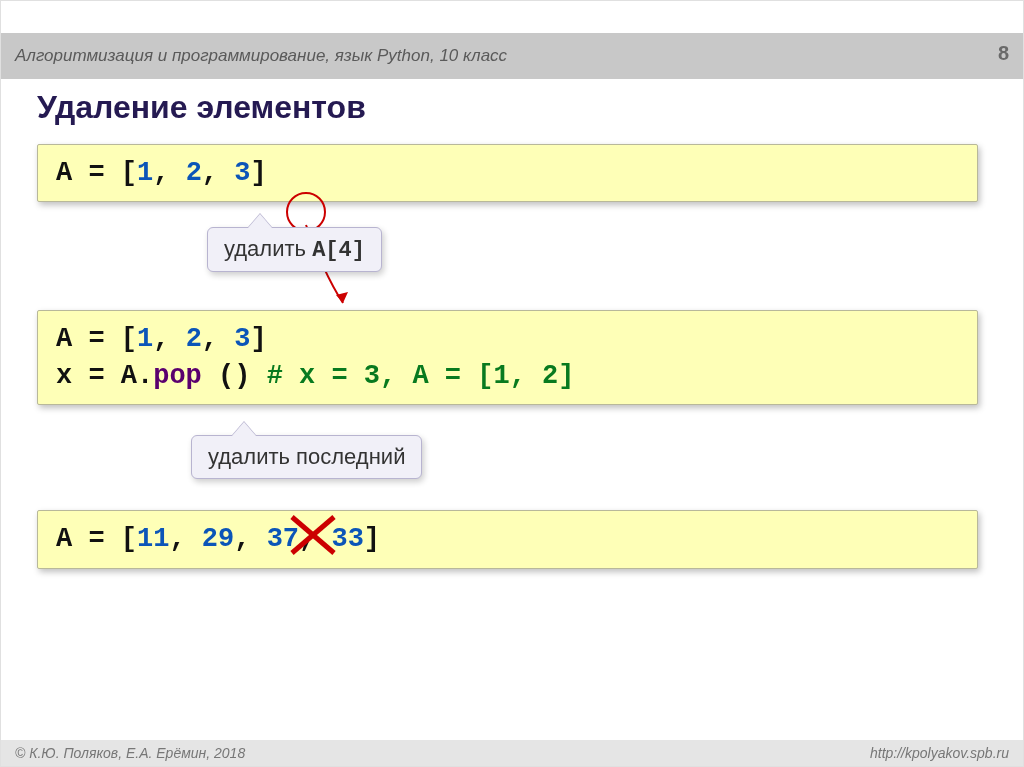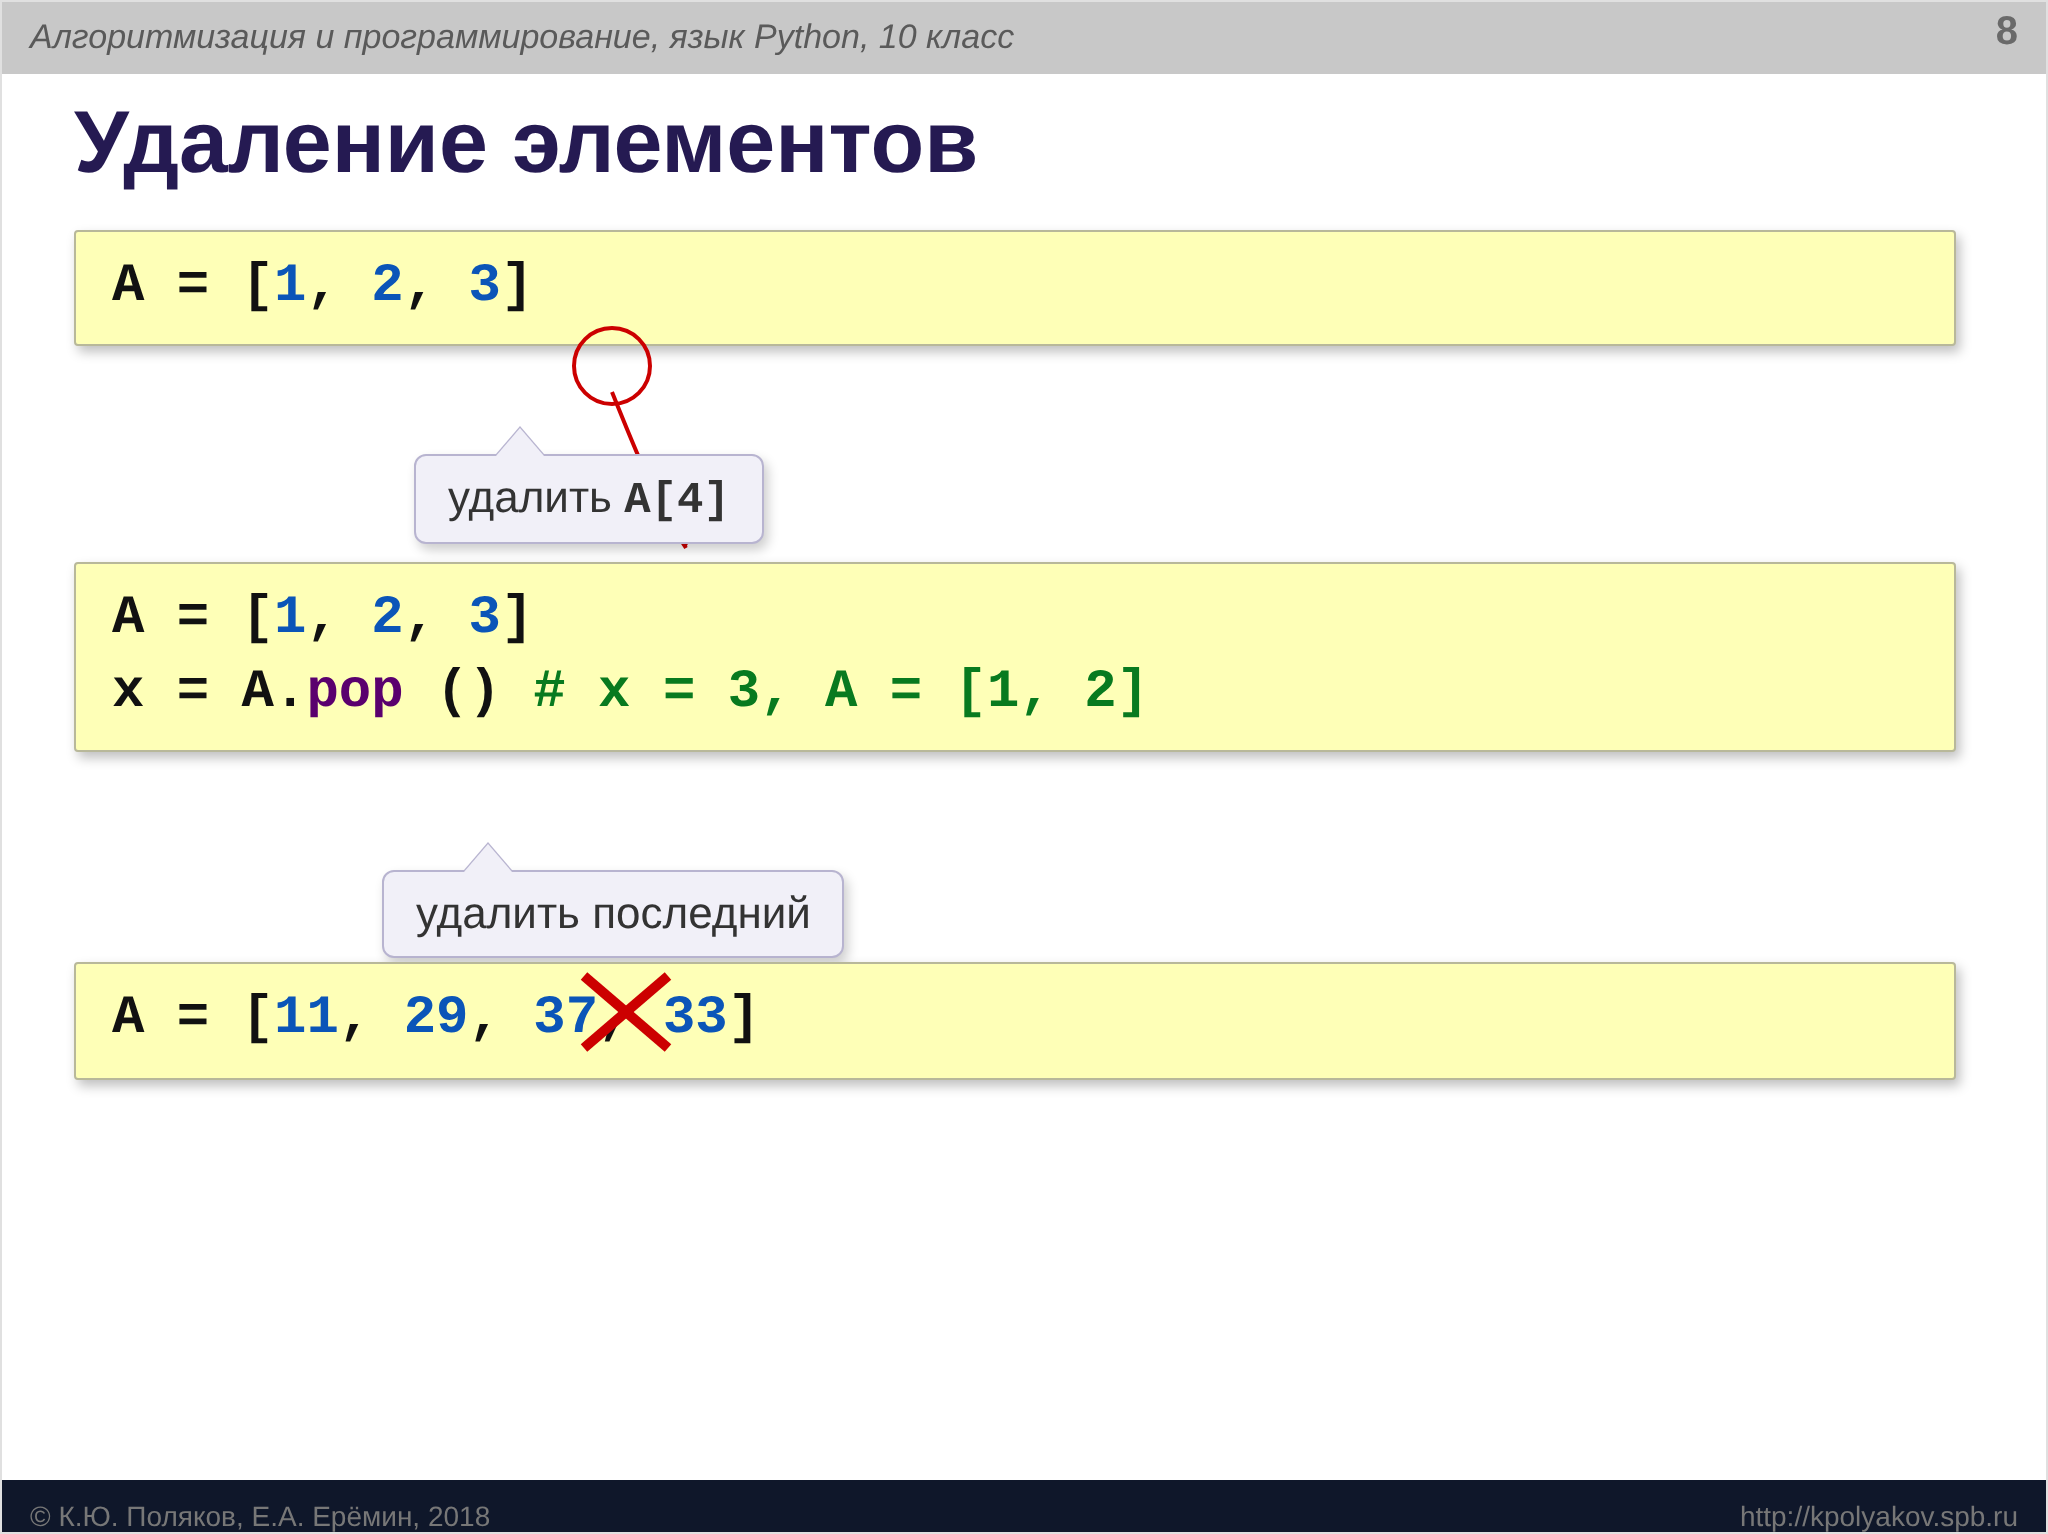--- a/index.html
+++ b/index.html
@@ -7,38 +7,39 @@
   body {
     width: 1024px;
     height: 767px;
     background: #ffffff;
     font-family: Arial, Helvetica, sans-serif;
     position: relative;
     border: 1px solid #e0e0e0;
   }
   .header {
     background: #c8c8c8;
-    height: 36px;
+    height: 46px;
     display: flex;
     align-items: center;
     justify-content: space-between;
     padding: 0 14px 0 14px;
     font-style: italic;
     color: #5a5a5a;
     font-size: 17px;
+    margin-top: 32px;
   }
   .header .pg {
     color: #6a6a6a;
     font-size: 20px;
     font-style: normal;
     font-weight: bold;
     margin-top: -6px;
   }
   .title {
-    font-size: 44px;
+    font-size: 32px;
     font-weight: bold;
     color: #251a52;
     padding: 10px 0 10px 36px;
   }
   .main {
     padding: 0 29px 0 20px;
   }
   .codebox {
     background: #feffb7;
     border: 1px solid #b8b89a;
@@ -78,26 +79,27 @@
     border-bottom: 14px solid #f1f0f8;
     filter: drop-shadow(0 -1px 0 #b8b4d0);
   }
   .mono { font-family: "Courier New", monospace; font-weight: bold; }
 
   .footer {
     position: absolute;
     bottom: 0;
     left: 0;
     right: 0;
-    background: #0f172a;
+    background: #e5e5e5;
     color: #777;
     font-size: 14px;
+    font-style: italic;
     height: 26px;
     display: flex;
-    align-items: flex-end;
+    align-items: center;
     justify-content: space-between;
     padding: 0 14px;
   }
 
   .circle {
     position: absolute;
     border: 2px solid #cc0000;
     border-radius: 50%;
     width: 40px;
     height: 40px;

